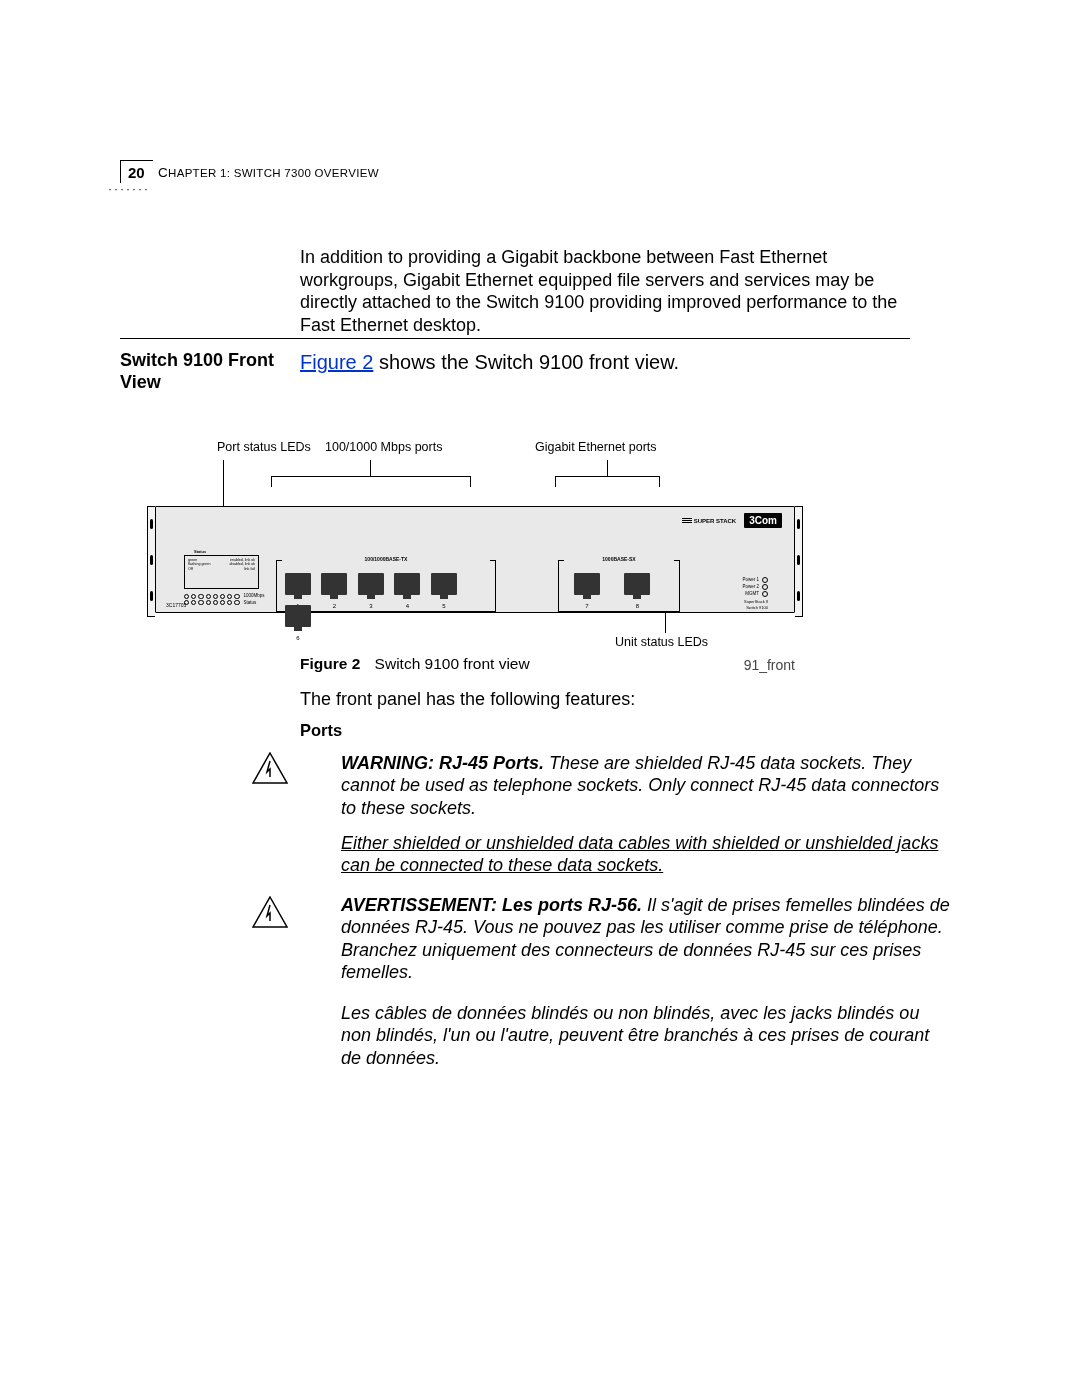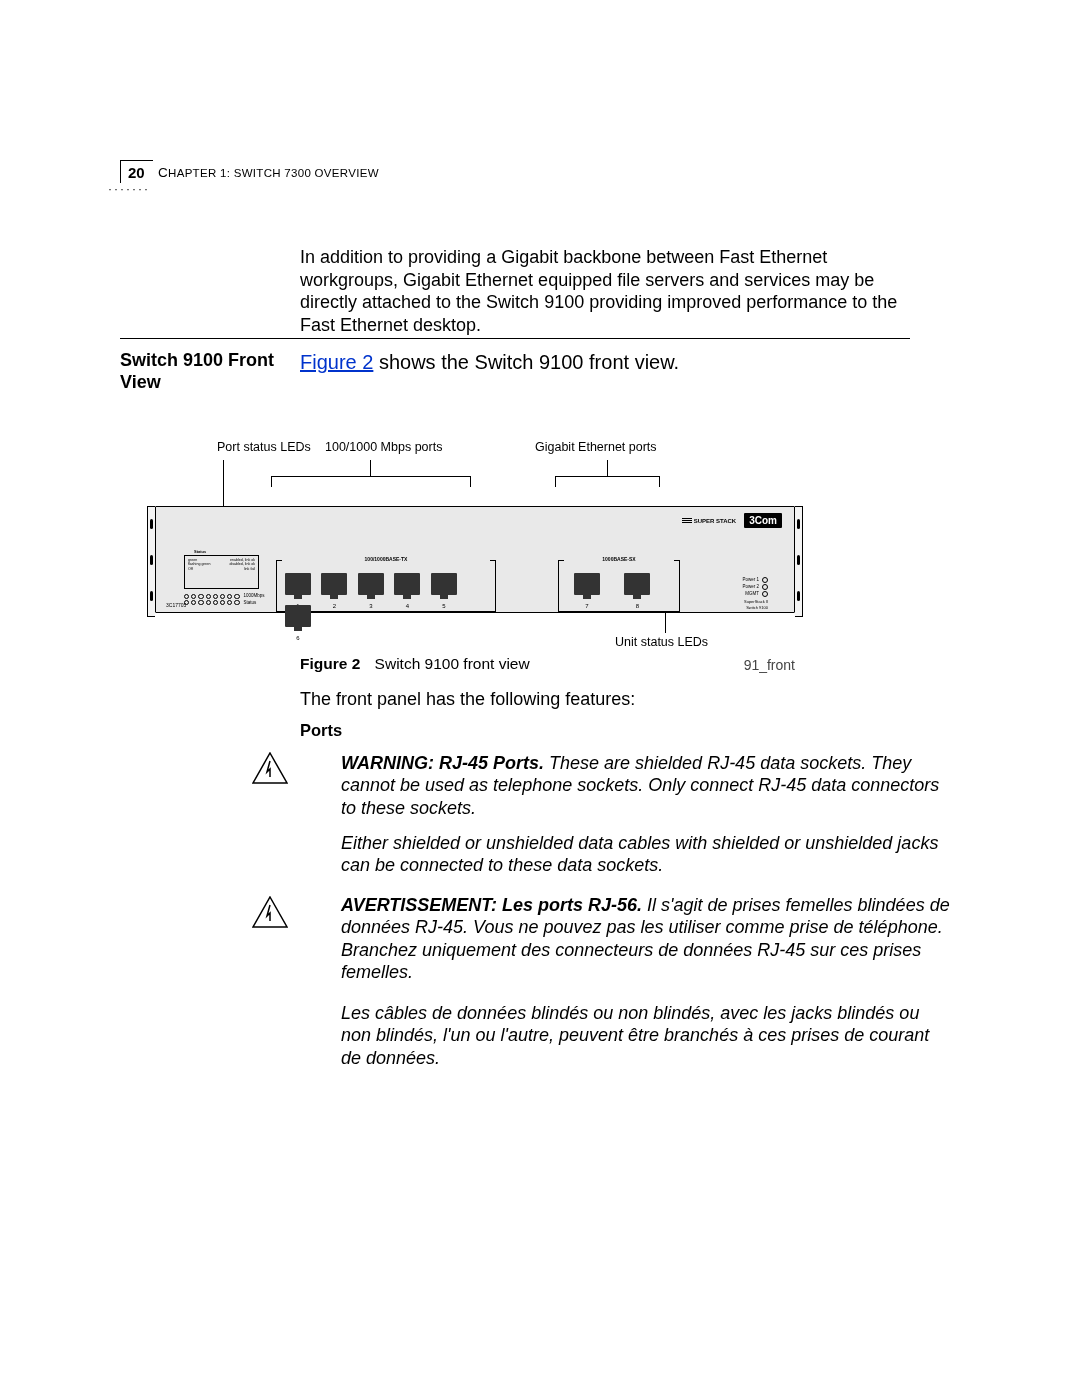--- a/index.html
+++ b/index.html
@@ -225,21 +225,21 @@
   .figcap {
     position: absolute; left: 300px; top: 655px; font-size: 15.5px;
   }
   .figcap b { font-weight: bold; margin-right: 10px; }
 
   .features-line { position:absolute; left:300px; top:689px; font-size:18px; }
   .ports-h { position:absolute; left:300px; top:721px; font-size:16.5px; font-weight:bold; }
 
   .warnblock { position:absolute; left:300px; width:610px; font-size:18px; font-style:italic; line-height:1.24;margin-left:41px; }
   .wb1 { top: 752px; }
-  .wb1b { top: 832px; }
+  .wb1b { top: 832px; text-decoration: underline; }
   .wb2 { top: 894px; }
   .wb2b { top: 1002px; }
 
   .warn-icon {
     position:absolute; left:252px; width:36px; height:32px;
   }
   .warn-icon svg { width:100%; height:100%; }
   .wi1 { top: 752px; }
   .wi2 { top: 896px; }
 </style>

